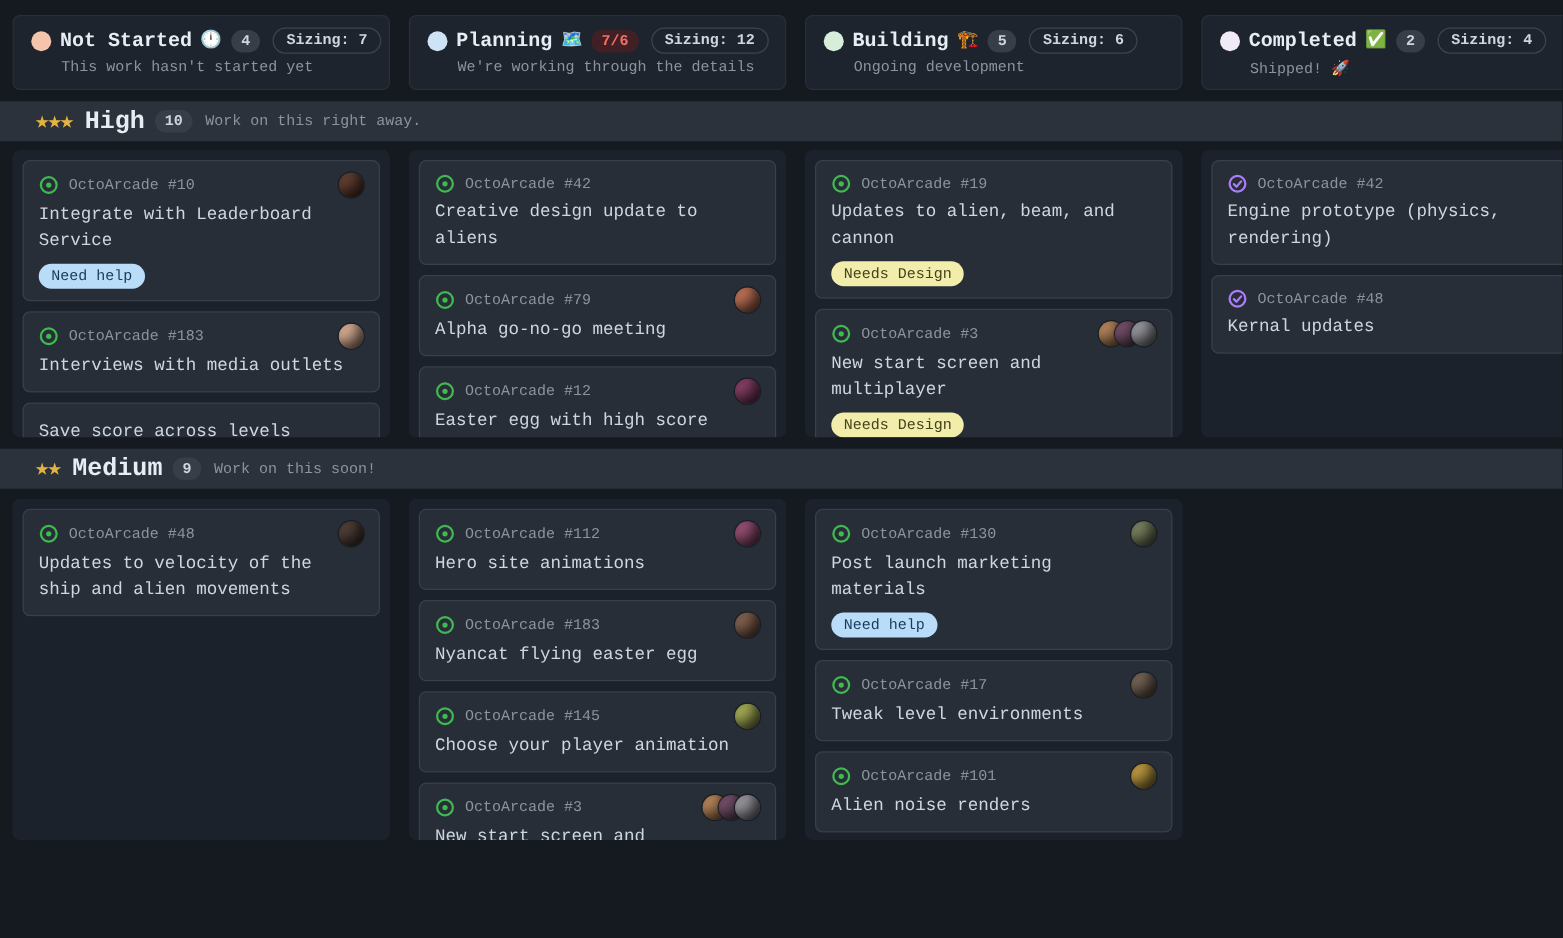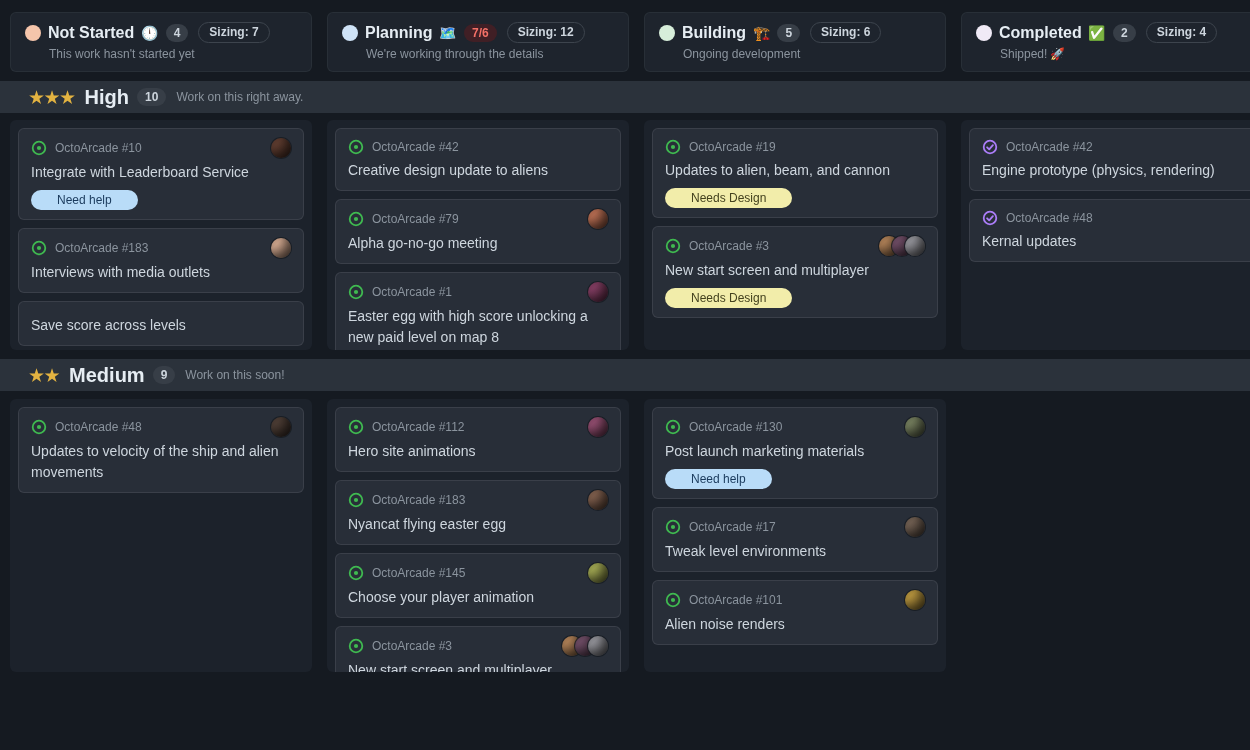--- a/index.html
+++ b/index.html
@@ -10,21 +10,21 @@
     --label-blue-bg:#b9dcf8; --label-blue-text:#1a3a5c; --label-yellow-bg:#f2edaa; --label-yellow-text:#44421f;
   }
   *{box-sizing:border-box; margin:0; padding:0;}
   html,body{width:1250px; height:750px; overflow:hidden;}
   body{
     background:var(--bg);
     font-family:"Liberation Sans","DejaVu Sans",sans-serif;
     color:var(--text-primary);
     display:flex; flex-direction:column;
   }
-  .board{display:flex; flex-direction:column; height:672px; width:1250px; overflow:hidden;}
+  .board{display:flex; flex-direction:column; height:672px; width:1250px; overflow:hidden;font-family:Liberation Mono, monospace;}
   .header-row{display:flex; gap:15px; padding-left:10px; margin-top:12px; height:60px; flex:0 0 auto;}
   .col-header{
     flex:0 0 302px; width:302px; background:var(--header-card);
     border:1px solid rgba(240,246,252,0.05); border-radius:6px; padding:9px 12px 6px 14px;
   }
   .col-header-top{display:flex; align-items:center; gap:7px;}
   .col-dot{width:16px; height:16px; border-radius:50%; flex:0 0 16px;}
   .col-title{font-size:16px; font-weight:700; color:var(--text-primary); white-space:nowrap;}
   .col-emoji{font-size:14px; line-height:1;}
   .badge{
@@ -60,21 +60,21 @@
   .issue-icon{display:flex; align-items:center; flex:0 0 16px;}
   .card-repo{font-size:12px; color:var(--text-secondary); flex:1 1 auto; white-space:nowrap;}
   .avatars{display:flex; flex-direction:row-reverse;}
   .avatar{
     width:20px; height:20px; border-radius:50%; flex:0 0 20px;
     box-shadow:inset -4px -4px 8px rgba(0,0,0,0.45), 0 0 0 1px rgba(21,26,33,0.8);
   }
   .avatar + .avatar{margin-right:-7px;}
   .card-title{font-size:14px; color:var(--text-title); line-height:1.5; margin-top:4px;}
   .card-labels{display:flex; gap:4px; margin-top:7px;}
-  .label{font-size:12px; border-radius:999px; padding:2px 26px; line-height:16px; font-weight:400;}
+  .label{font-size:12px; border-radius:999px; padding:2px 10px; line-height:16px; font-weight:400;}
   .label.blue{background:var(--label-blue-bg); color:var(--label-blue-text);}
   .label.yellow{background:var(--label-yellow-bg); color:var(--label-yellow-text);}
 </style>
 </head>
 <body>
 
 <div class="board">
   <div class="header-row">
       <div class="col-header">
     <div class="col-header-top">
@@ -197,21 +197,21 @@
 
   </div>
         <div class="card">
     <div class="card-top">
       <span class="issue-icon">
               <svg viewBox="0 0 16 16" width="16" height="16">
                 <circle cx="8" cy="8" r="6.3" fill="none" stroke="#3fb950" stroke-width="1.8"></circle>
                 <circle cx="8" cy="8" r="2.1" fill="#3fb950"></circle>
               </svg>
             </span>
-      <span class="card-repo">OctoArcade #1</span>
+      <span class="card-repo">OctoArcade #12</span>
       <span class="avatars">
               <span class="avatar" style="background: linear-gradient(135deg, rgb(125, 59, 94) 30%, rgba(0, 0, 0, 0.55)) rgb(125, 59, 94);"></span>
             </span>
     </div>
     <div class="card-title">Easter egg with high score unlocking a new paid level on map 8</div>
 
   </div>
       </div>
       <div class="col-panel">
         <div class="card">

